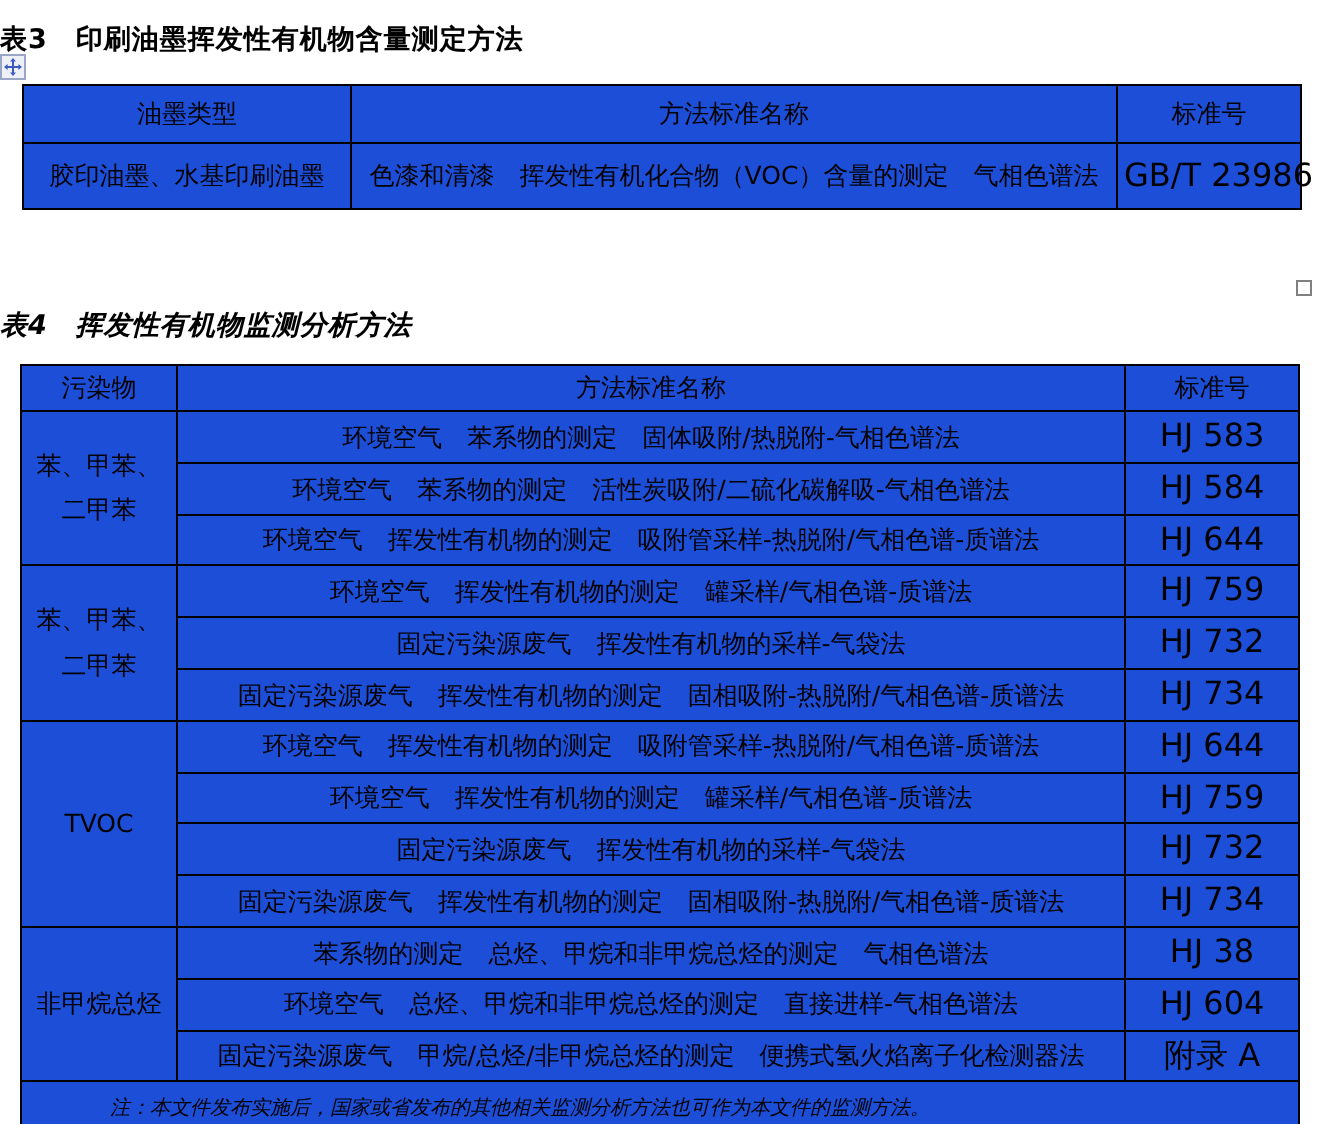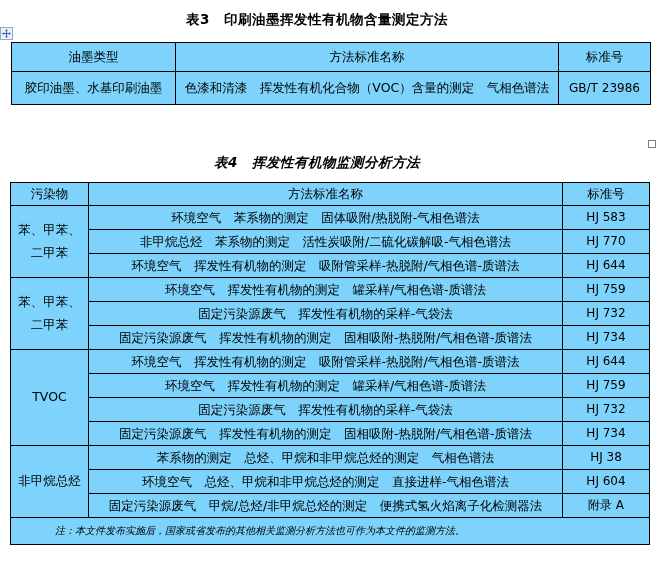--- a/index.html
+++ b/index.html
@@ -2,40 +2,40 @@
 <html><head>
 <meta charset="utf-8">
 <style>
   html,body{margin:0;padding:0;}
   body{
     width:661px;height:562px;background:#ffffff;color:#000;
     font-family:"DejaVu Sans","Liberation Sans",sans-serif;
     position:relative;overflow:hidden;
   }
   .doc-title{
-    position:absolute;left:0;width:634px;text-align:center;
+    position:absolute;left:0;width:634px;text-align:left;
     font-size:13.5px;font-weight:bold;letter-spacing:.5px;white-space:pre;
   }
   #title3{top:11px;}
   #title4{top:154px;font-style:italic;}
-  table{border-collapse:collapse;table-layout:fixed;position:absolute;background:#7dd3fc;}
+  table{border-collapse:collapse;table-layout:fixed;position:absolute;background:#1d4ed8;}
   #table3{top:42px;left:11px;width:639px;}
   #table4{top:182px;left:10px;width:639px;}
   th,td{
     border:1px solid #000;text-align:center;vertical-align:middle;
     font-size:12.5px;font-weight:normal;padding:0 3px;line-height:1.55;
   }
   #table3 tr.hdr{height:29px;}
   #table3 tr.row{height:33px;}
   #table4 tr.hdr{height:23px;margin-left:20px;}
   #table4 tr.row{height:24px;}
   #table4 tr.note-row{height:27px;}
   #table4 td.note-cell{text-align:left;padding-left:44px;font-size:10px;font-style:italic;}
   td.pollutant{line-height:1.8;}
-  td.std{font-size:12px;white-space:nowrap;}
+  td.std{font-size:16px;white-space:nowrap;}
   .move-handle{
     position:absolute;top:27px;left:0;width:13px;height:13px;box-sizing:border-box;
     border:1px solid #9aa6c8;background:#eef0f8;
     display:flex;align-items:center;justify-content:center;cursor:move;
   }
   .resize-handle{
     position:absolute;top:140px;left:648px;width:8px;height:8px;box-sizing:border-box;
     border:1px solid #808080;background:#fff;cursor:nwse-resize;
   }
 </style>
@@ -88,22 +88,22 @@
     <th>方法标准名称</th>
     <th>标准号</th>
   </tr>
 
   <tr class="row">
     <td class="pollutant" rowspan="3">苯、甲苯、二甲苯</td>
     <td>环境空气　苯系物的测定　固体吸附/热脱附-气相色谱法</td>
     <td class="std">HJ 583</td>
   </tr>
   <tr class="row">
-    <td>非甲烷总烃　苯系物的测定　活性炭吸附/二硫化碳解吸-气相色谱法</td>
-    <td class="std">HJ 770</td>
+    <td>环境空气　苯系物的测定　活性炭吸附/二硫化碳解吸-气相色谱法</td>
+    <td class="std">HJ 584</td>
   </tr>
   <tr class="row">
     <td>环境空气　挥发性有机物的测定　吸附管采样-热脱附/气相色谱-质谱法</td>
     <td class="std">HJ 644</td>
   </tr>
 
   <tr class="row">
     <td class="pollutant" rowspan="3">苯、甲苯、二甲苯</td>
     <td>环境空气　挥发性有机物的测定　罐采样/气相色谱-质谱法</td>
     <td class="std">HJ 759</td>

